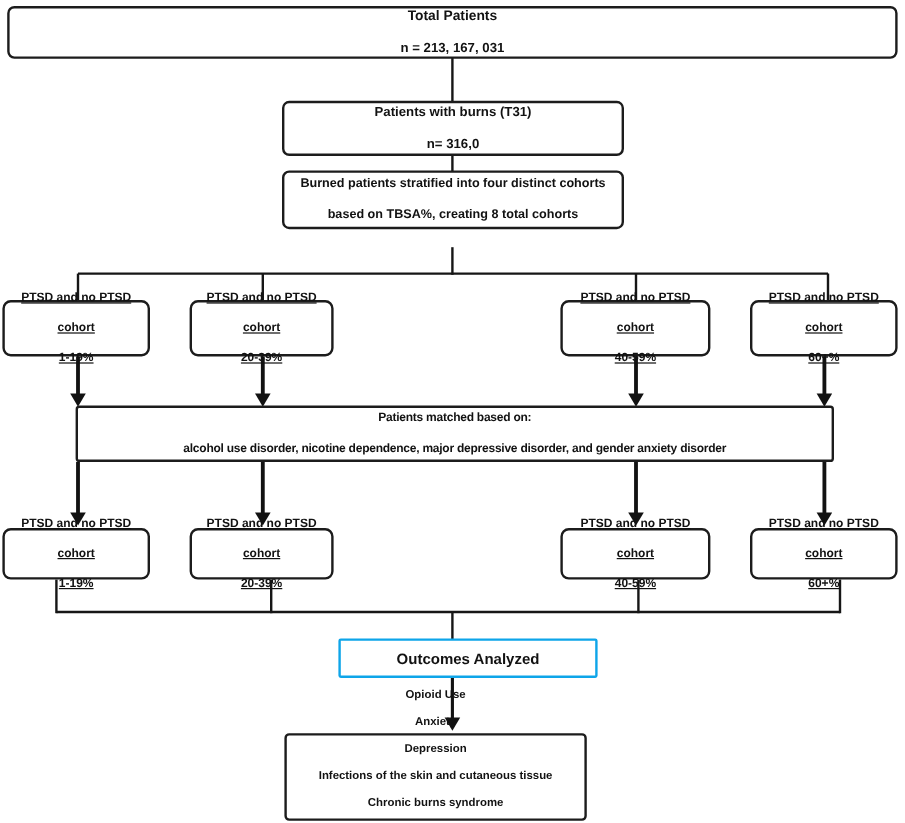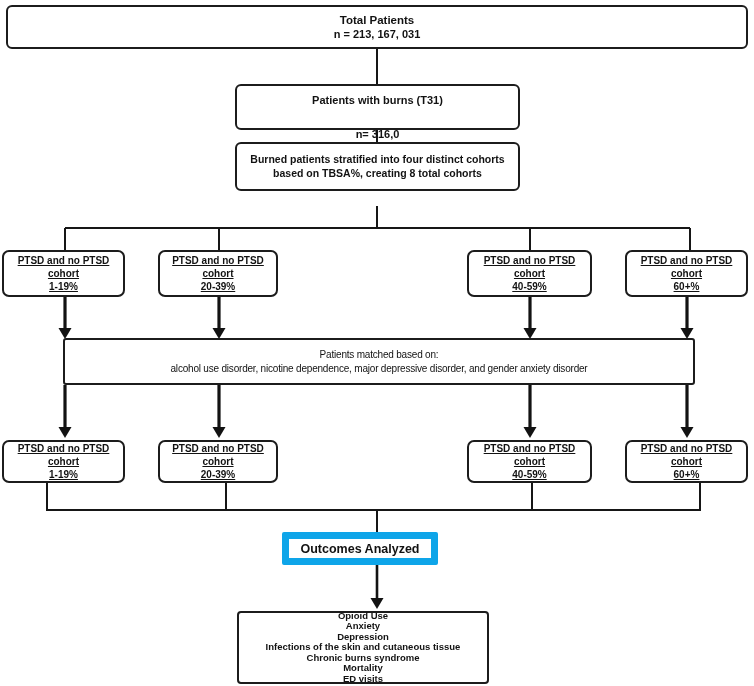--- a/index.html
+++ b/index.html
@@ -6,40 +6,41 @@
   .stage {
     position:relative; width:754px; height:686px; background:#ffffff;
     font-family:"Liberation Sans", sans-serif; color:#121212; overflow:hidden;
   }
   svg.wires { position:absolute; left:0; top:0; z-index:1; }
   .box {
     position:absolute; z-index:2; box-sizing:border-box;
     background:#ffffff; border:2px solid #1c1c1c; border-radius:6px;
     display:flex; flex-direction:column; align-items:center; justify-content:center;
     text-align:left;
+    gap:12px;
   }
   .box-total   { left:6px;   top:5px;   width:742px; height:44px; }
   .box-total .l1 { font-size:11.5px; font-weight:bold; line-height:14px; }
   .box-total .l2 { font-size:11px;  font-weight:bold; line-height:14px; }
   .box-burns   { left:235px; top:84px;  width:285px; height:46px; }
-  .box-burns div { font-size:11px; font-weight:bold; line-height:14px;margin-top:20px; }
+  .box-burns div { font-size:11px; font-weight:bold; line-height:14px; }
   .box-strat   { left:235px; top:142px; width:285px; height:49px; }
   .box-strat div { font-size:10.5px; font-weight:bold; line-height:13.5px; }
   .cohort { font-size:10px; font-weight:bold; line-height:13px; border-radius:7px;text-decoration:underline; }
   .row1 { top:250px; height:47px; }
   .row2 { top:440px; height:43px; }
   .c1 { left:2px;   width:123px; }
   .c2 { left:158px; width:120px; }
   .c3 { left:467px; width:125px; }
   .c4 { left:625px; width:123px; }
   .box-matched { left:63px; top:338px; width:632px; height:47px; border-radius:3px; }
-  .box-matched div { font-size:10px; font-weight:normal; line-height:13.2px;
+  .box-matched div { font-size:10px; font-weight:bold; line-height:13.2px;
                      letter-spacing:-0.2px; white-space:nowrap; }
-  .box-outcomes { left:282px; top:532px; width:156px; height:33px;
-                  border:7px solid #0ea5e9; border-radius:2px; }
+  .box-outcomes { left:282px; top:532px; width:216px; height:33px;
+                  border:2px solid #0ea5e9; border-radius:2px; }
   .box-outcomes div { font-size:12.5px; font-weight:bold; }
   .box-final { left:237px; top:611px; width:252px; height:73px; border-radius:4px; }
   .box-final div { font-size:9.5px; font-weight:bold; line-height:10.4px; }
 </style>
 </head>
 <body>
 
 <div class="stage">
 
   <svg class="wires" width="754" height="686">

